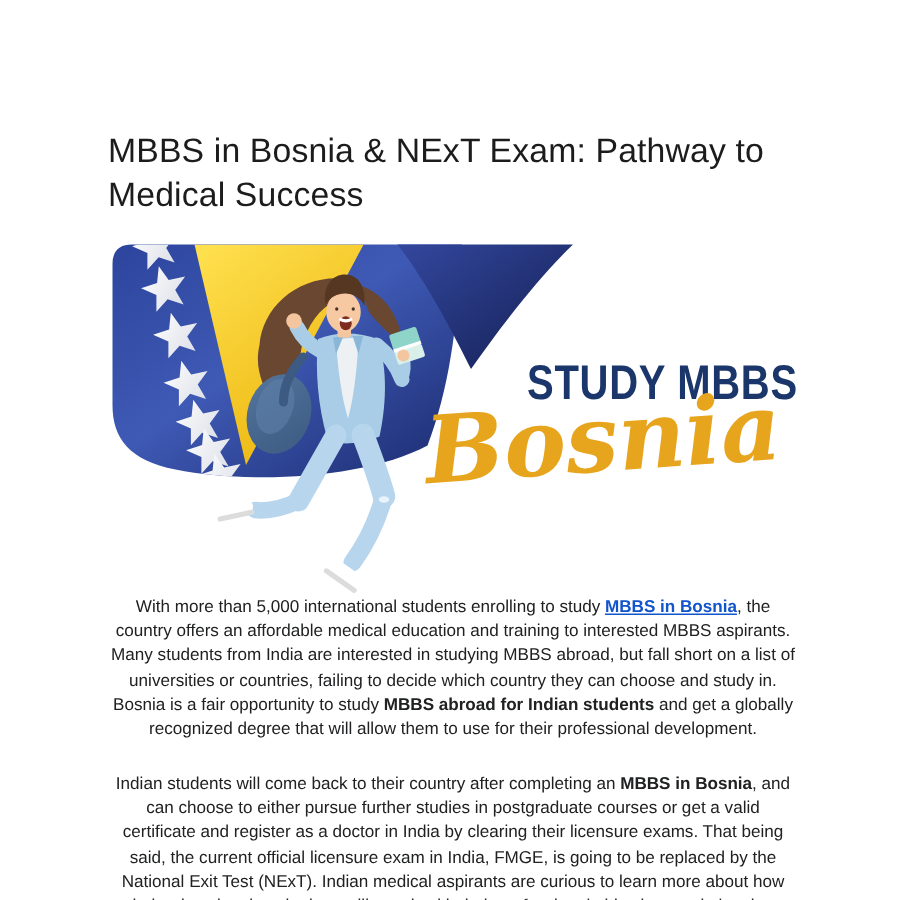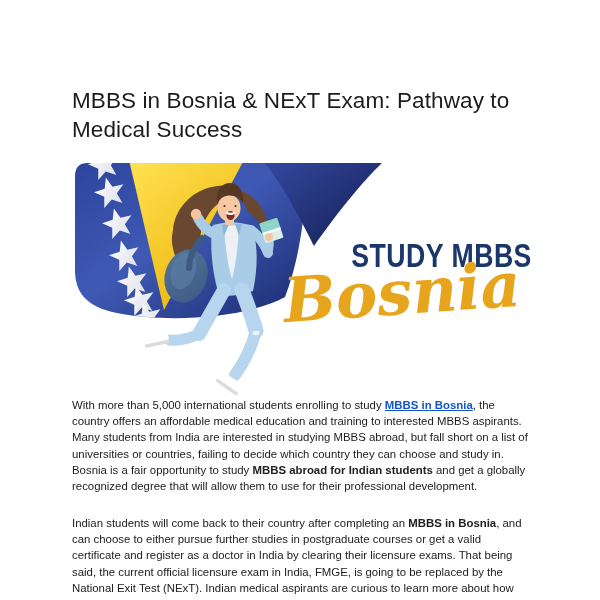--- a/index.html
+++ b/index.html
@@ -21,21 +21,21 @@
     font-weight:700;font-size:29px;letter-spacing:.5px;color:#1b366b;
     transform:scale(.92,1.12);transform-origin:center top;white-space:nowrap;
   }
   .hero-script{
     position:absolute;left:196px;top:96px;width:268px;text-align:center;
     font-family:"DejaVu Serif",serif;font-style:italic;font-weight:700;
     font-size:62px;color:#e7a51e;transform:rotate(-4deg);white-space:nowrap;
   }
   .body-para{
     position:absolute;left:72px;width:460px;margin:0;
-    font-size:11.4px;line-height:16.2px;color:#202122;
+    font-size:11.4px;line-height:16.2px;color:#202122;text-align:center;
   }
   .p1{top:397px;}
   .p2{top:515px;}
   .doc-link{color:#1155cc;font-weight:700;text-decoration:underline;cursor:pointer;}
   .bold{font-weight:700;}
 </style>
 </head>
 <body>
 
 <div class="page">

